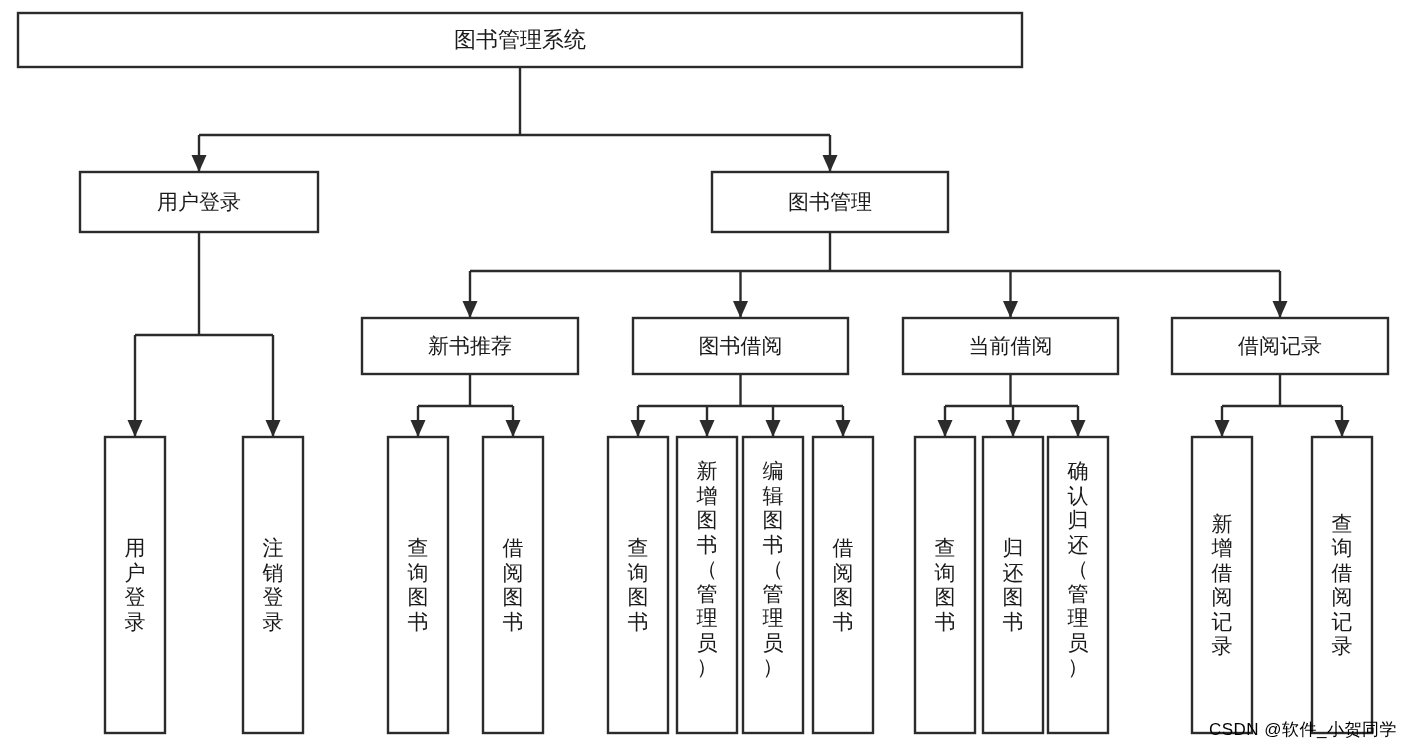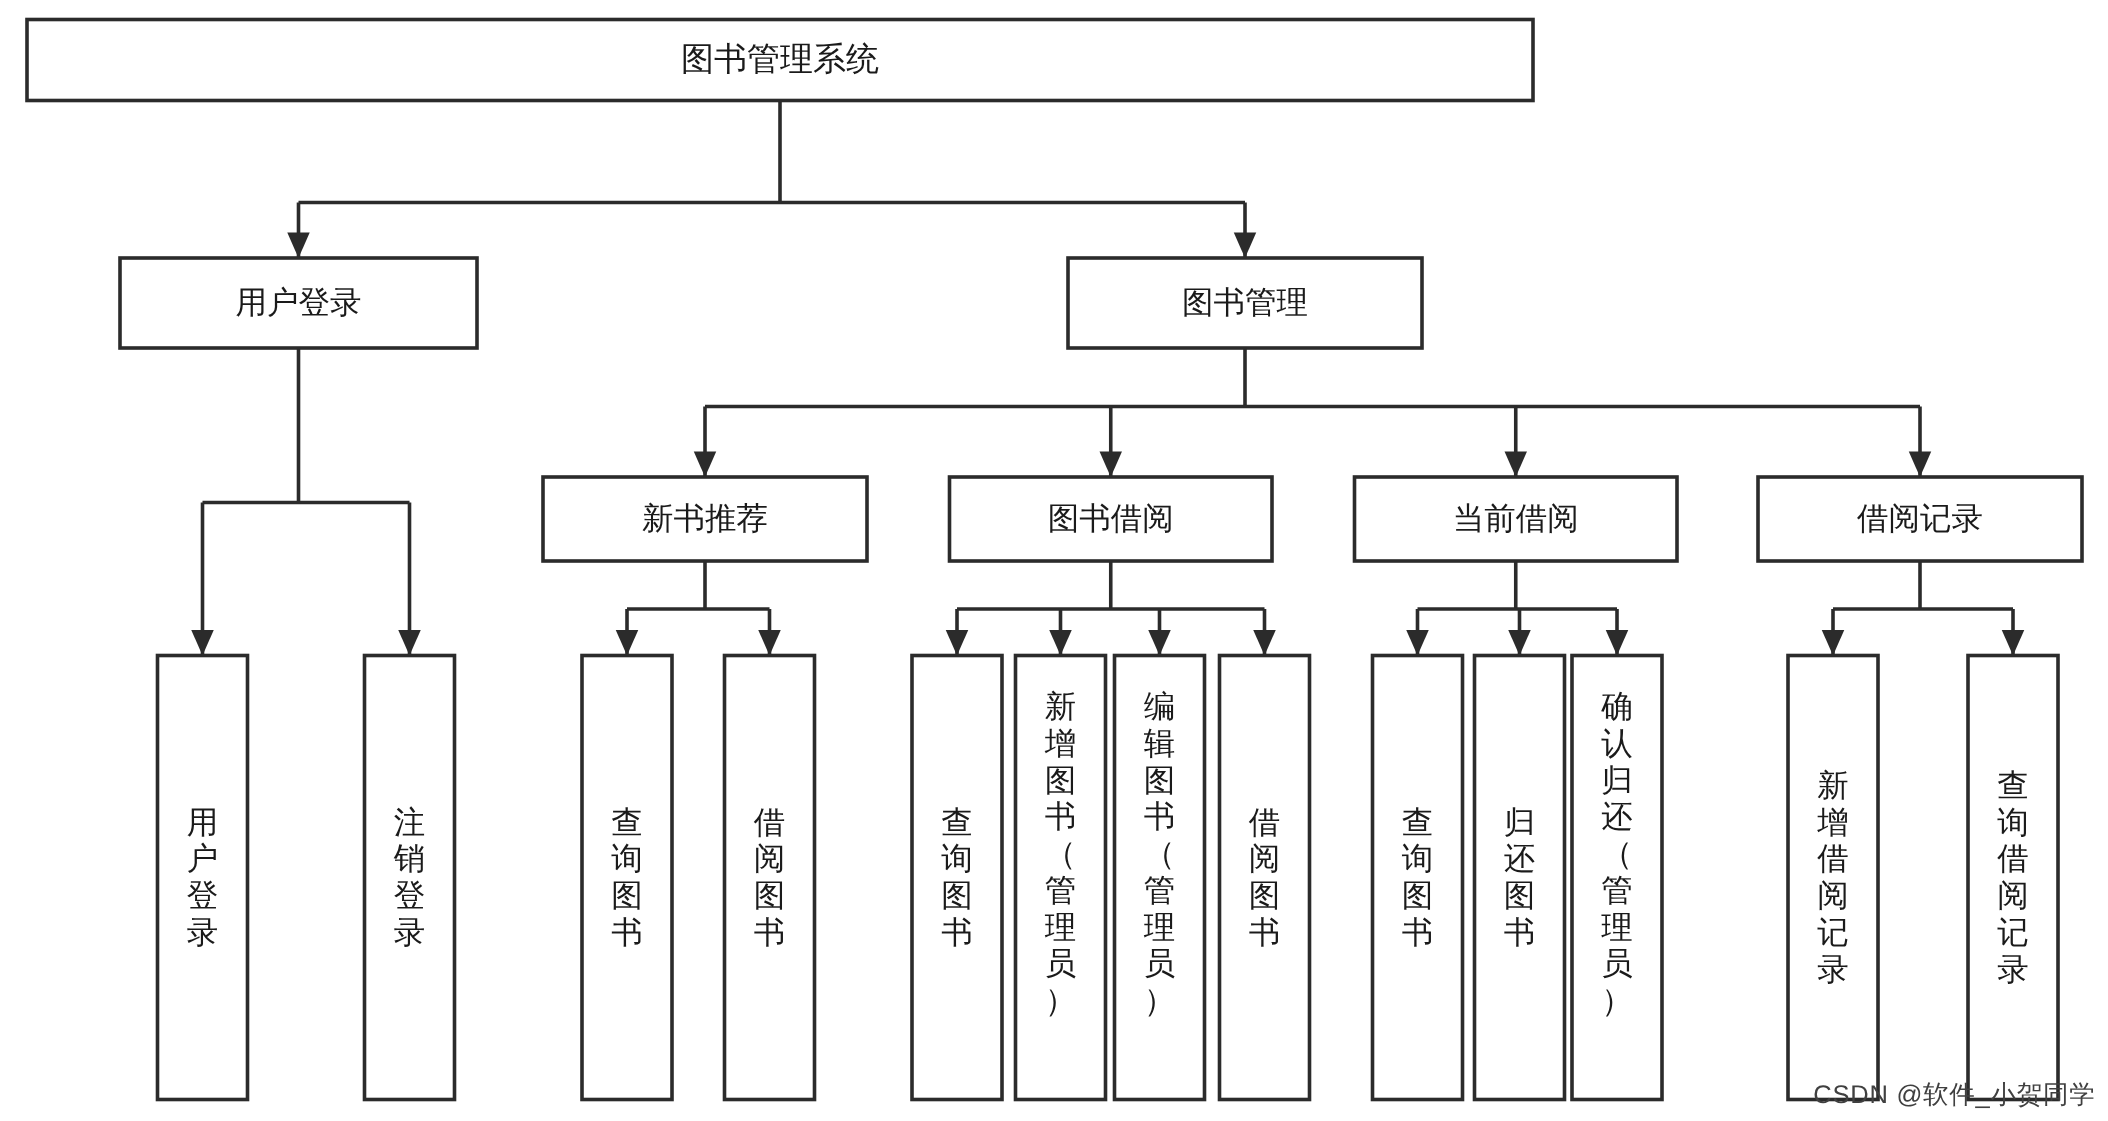--- a/index.html
+++ b/index.html
@@ -57,21 +57,21 @@
   .arrow-head {
     fill: #2b2b2b;
     stroke: none;
   }
   .watermark {
     position: absolute;
     right: 8px;
     bottom: 6px;
     font-family: "Liberation Sans", "DejaVu Sans", sans-serif;
     font-size: 17px;
-    color: #404040;
+    color: #000000;
     letter-spacing: 0.5px;
     white-space: nowrap;
     user-select: none;
   }
 </style>
 </head>
 <body>
 
 <div id="diagram-root">
   <svg id="diagram-svg" viewBox="0 0 1405 747">

